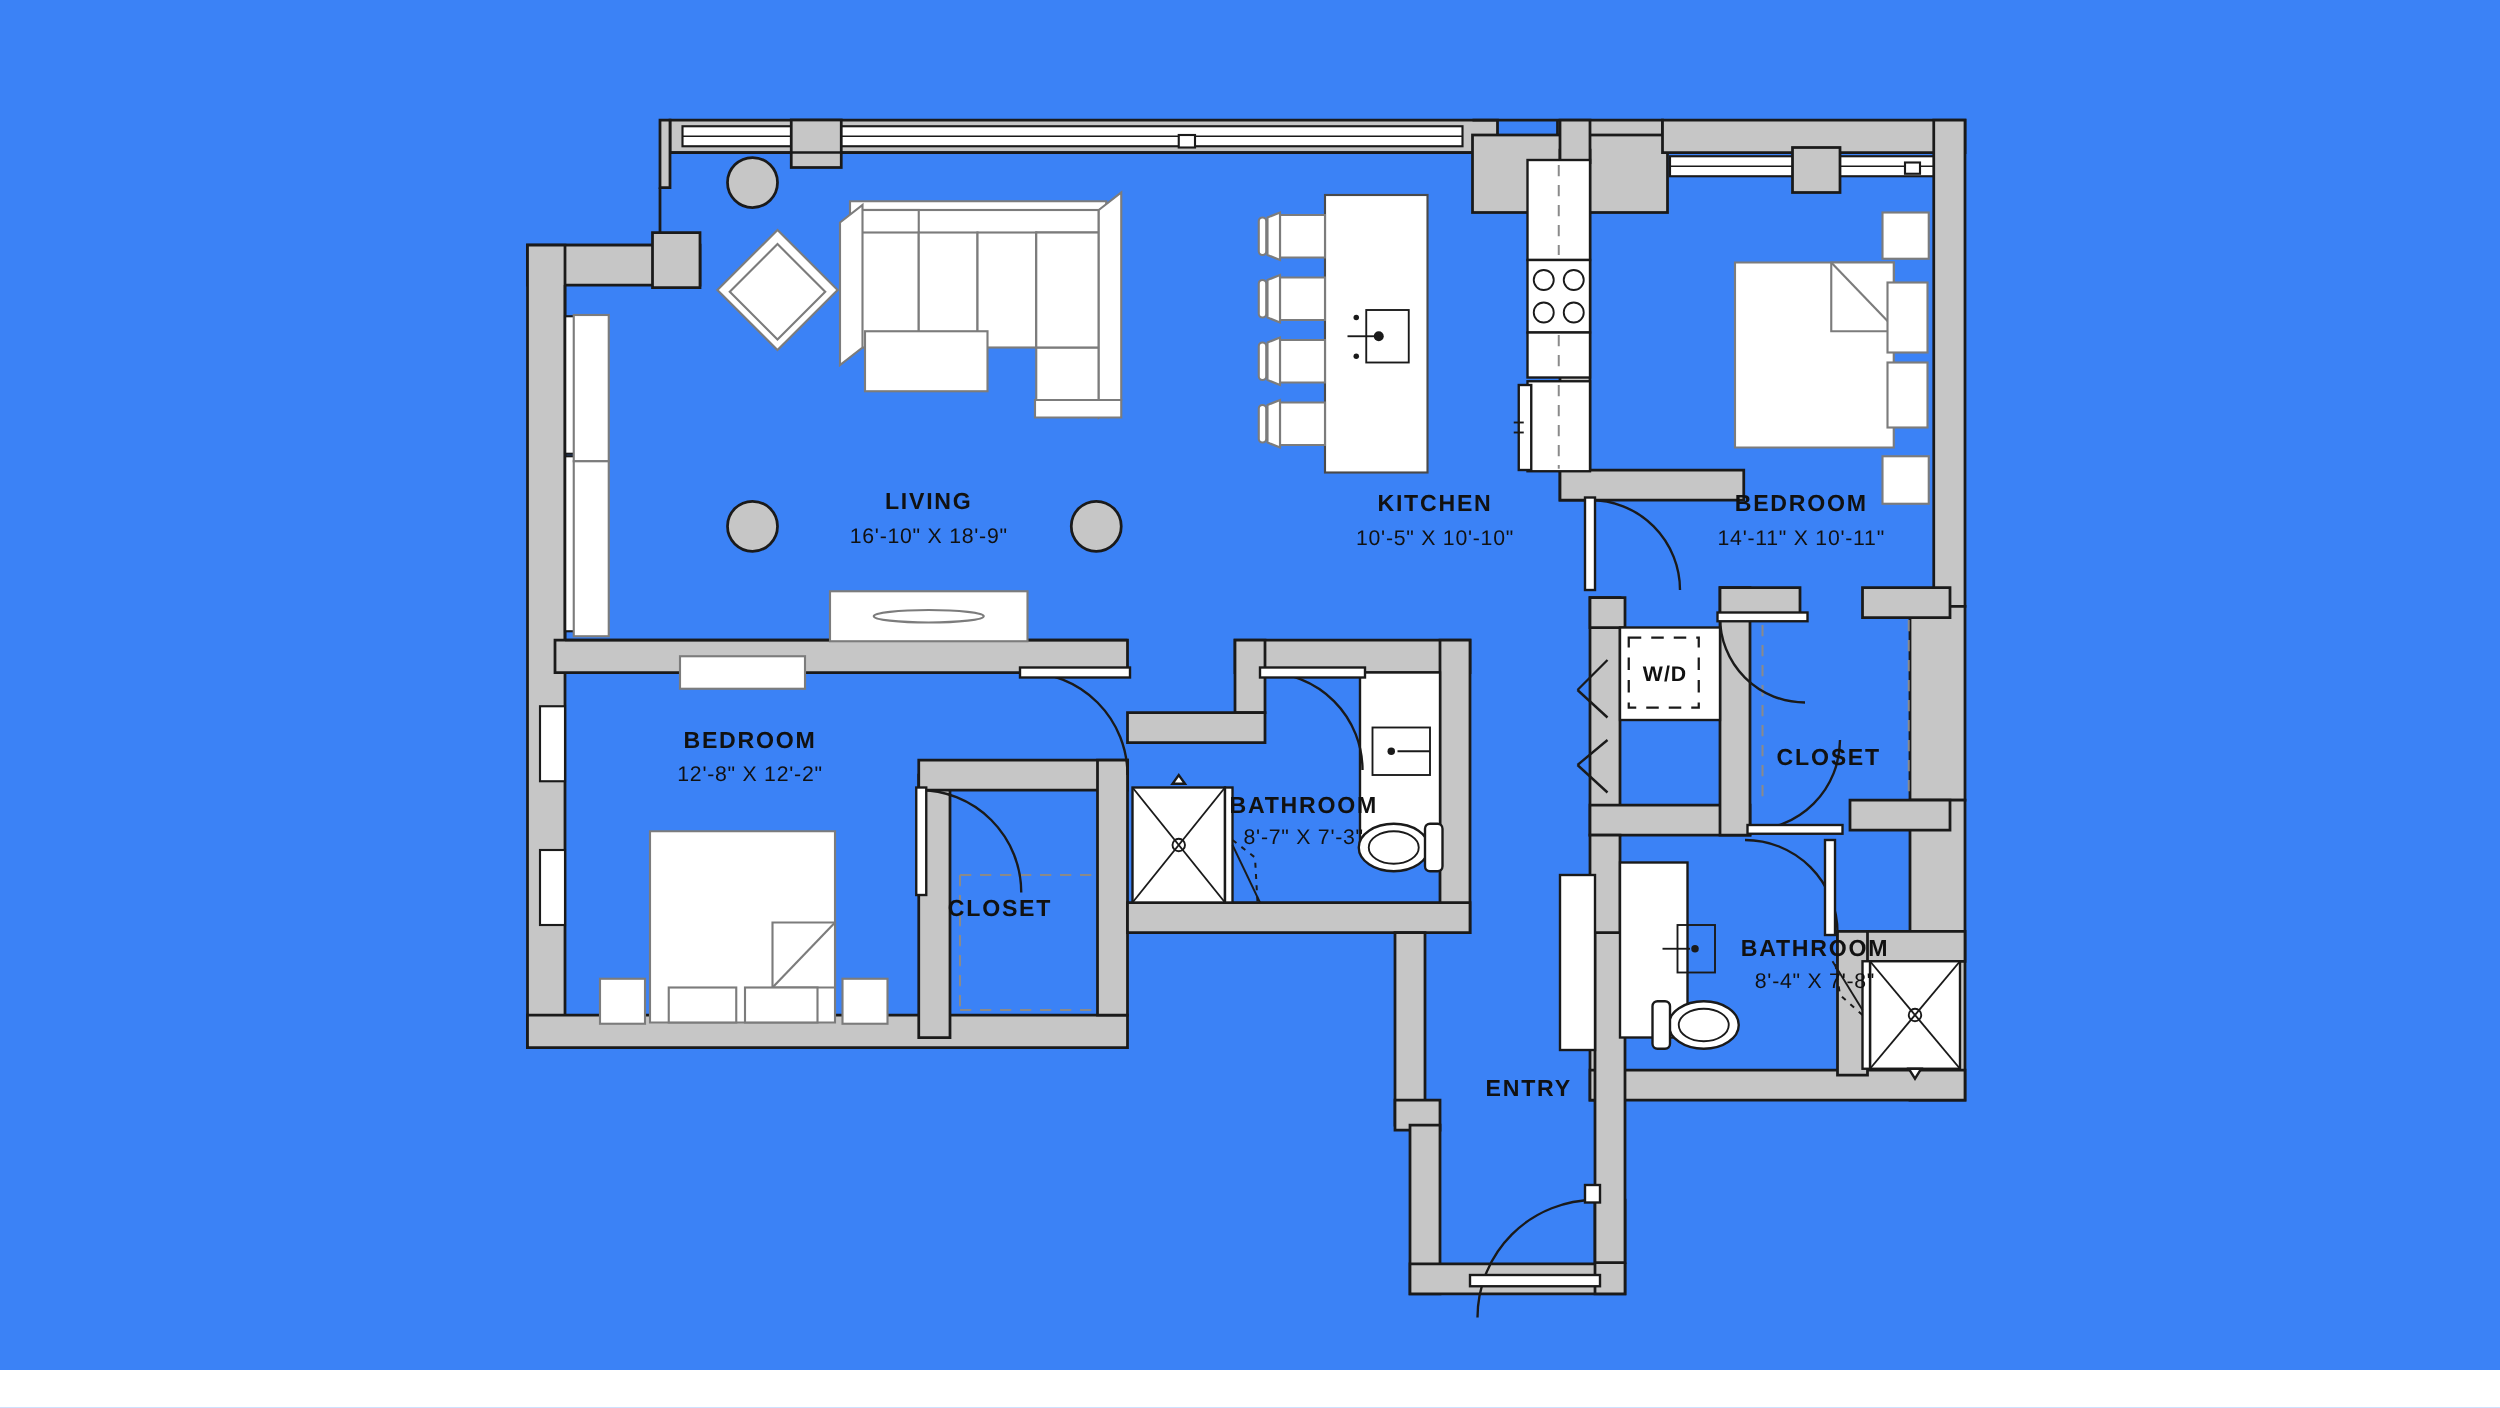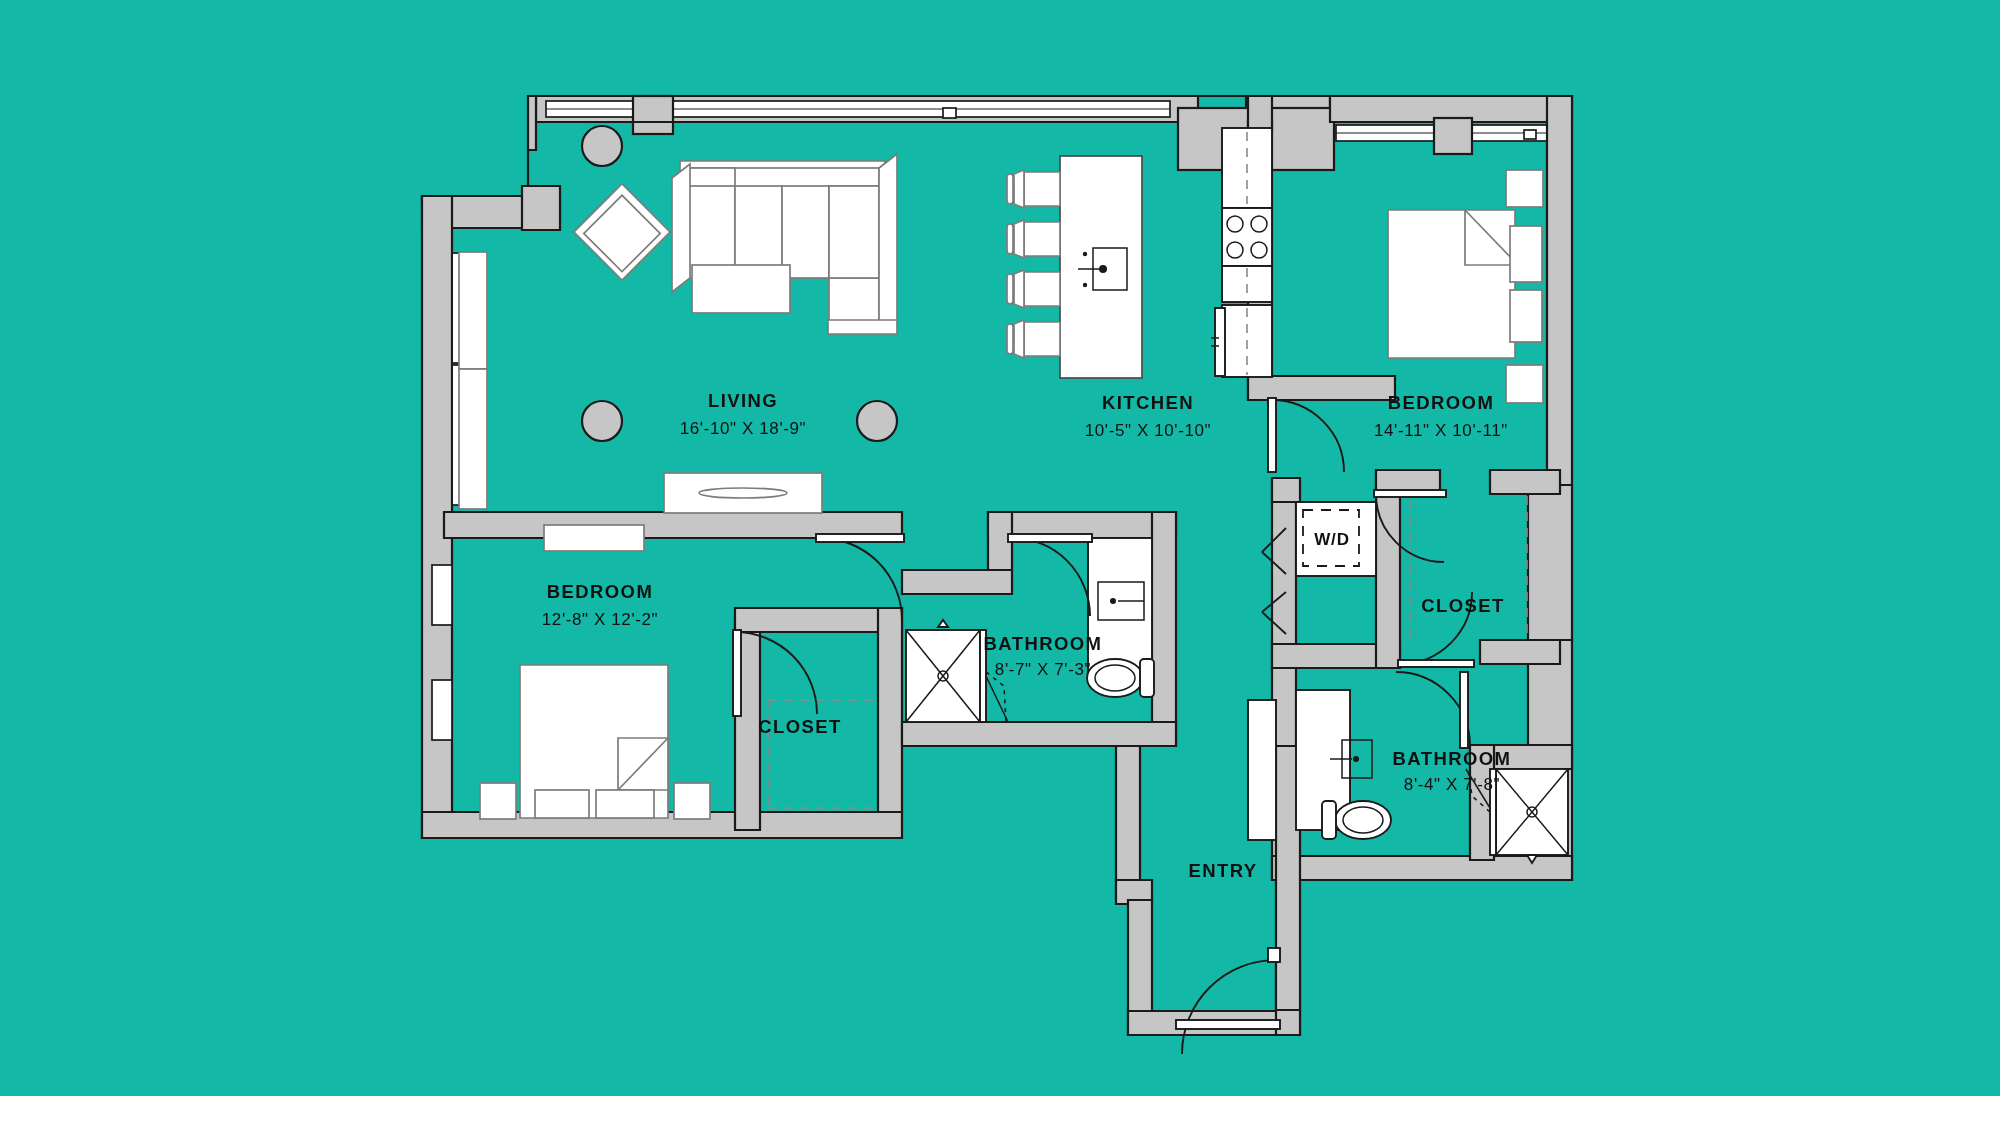--- a/index.html
+++ b/index.html
@@ -11,21 +11,21 @@
   body {
     width: 2000px;
     height: 1126px;
     overflow: hidden;
     font-family: "Liberation Sans", sans-serif;
   }
   #plan-root {
     position: relative;
     width: 2000px;
     height: 1096px;
-    background: #14b8a6;
+    background: #3b82f6;
   }
   svg#floorplan-svg {
     display: block;
     width: 2000px;
     height: 1126px;
   }
   .wall-fill   { fill: #c6c6c6; stroke: #1a1a1a; stroke-width: 2.2; }
   .col-fill    { fill: #c6c6c6; stroke: #1a1a1a; stroke-width: 2.2; }
   .win-frame   { fill: #ffffff; stroke: #1a1a1a; stroke-width: 1.7; }
   .win-line    { stroke: #1a1a1a; stroke-width: 1.2; fill: none; }

